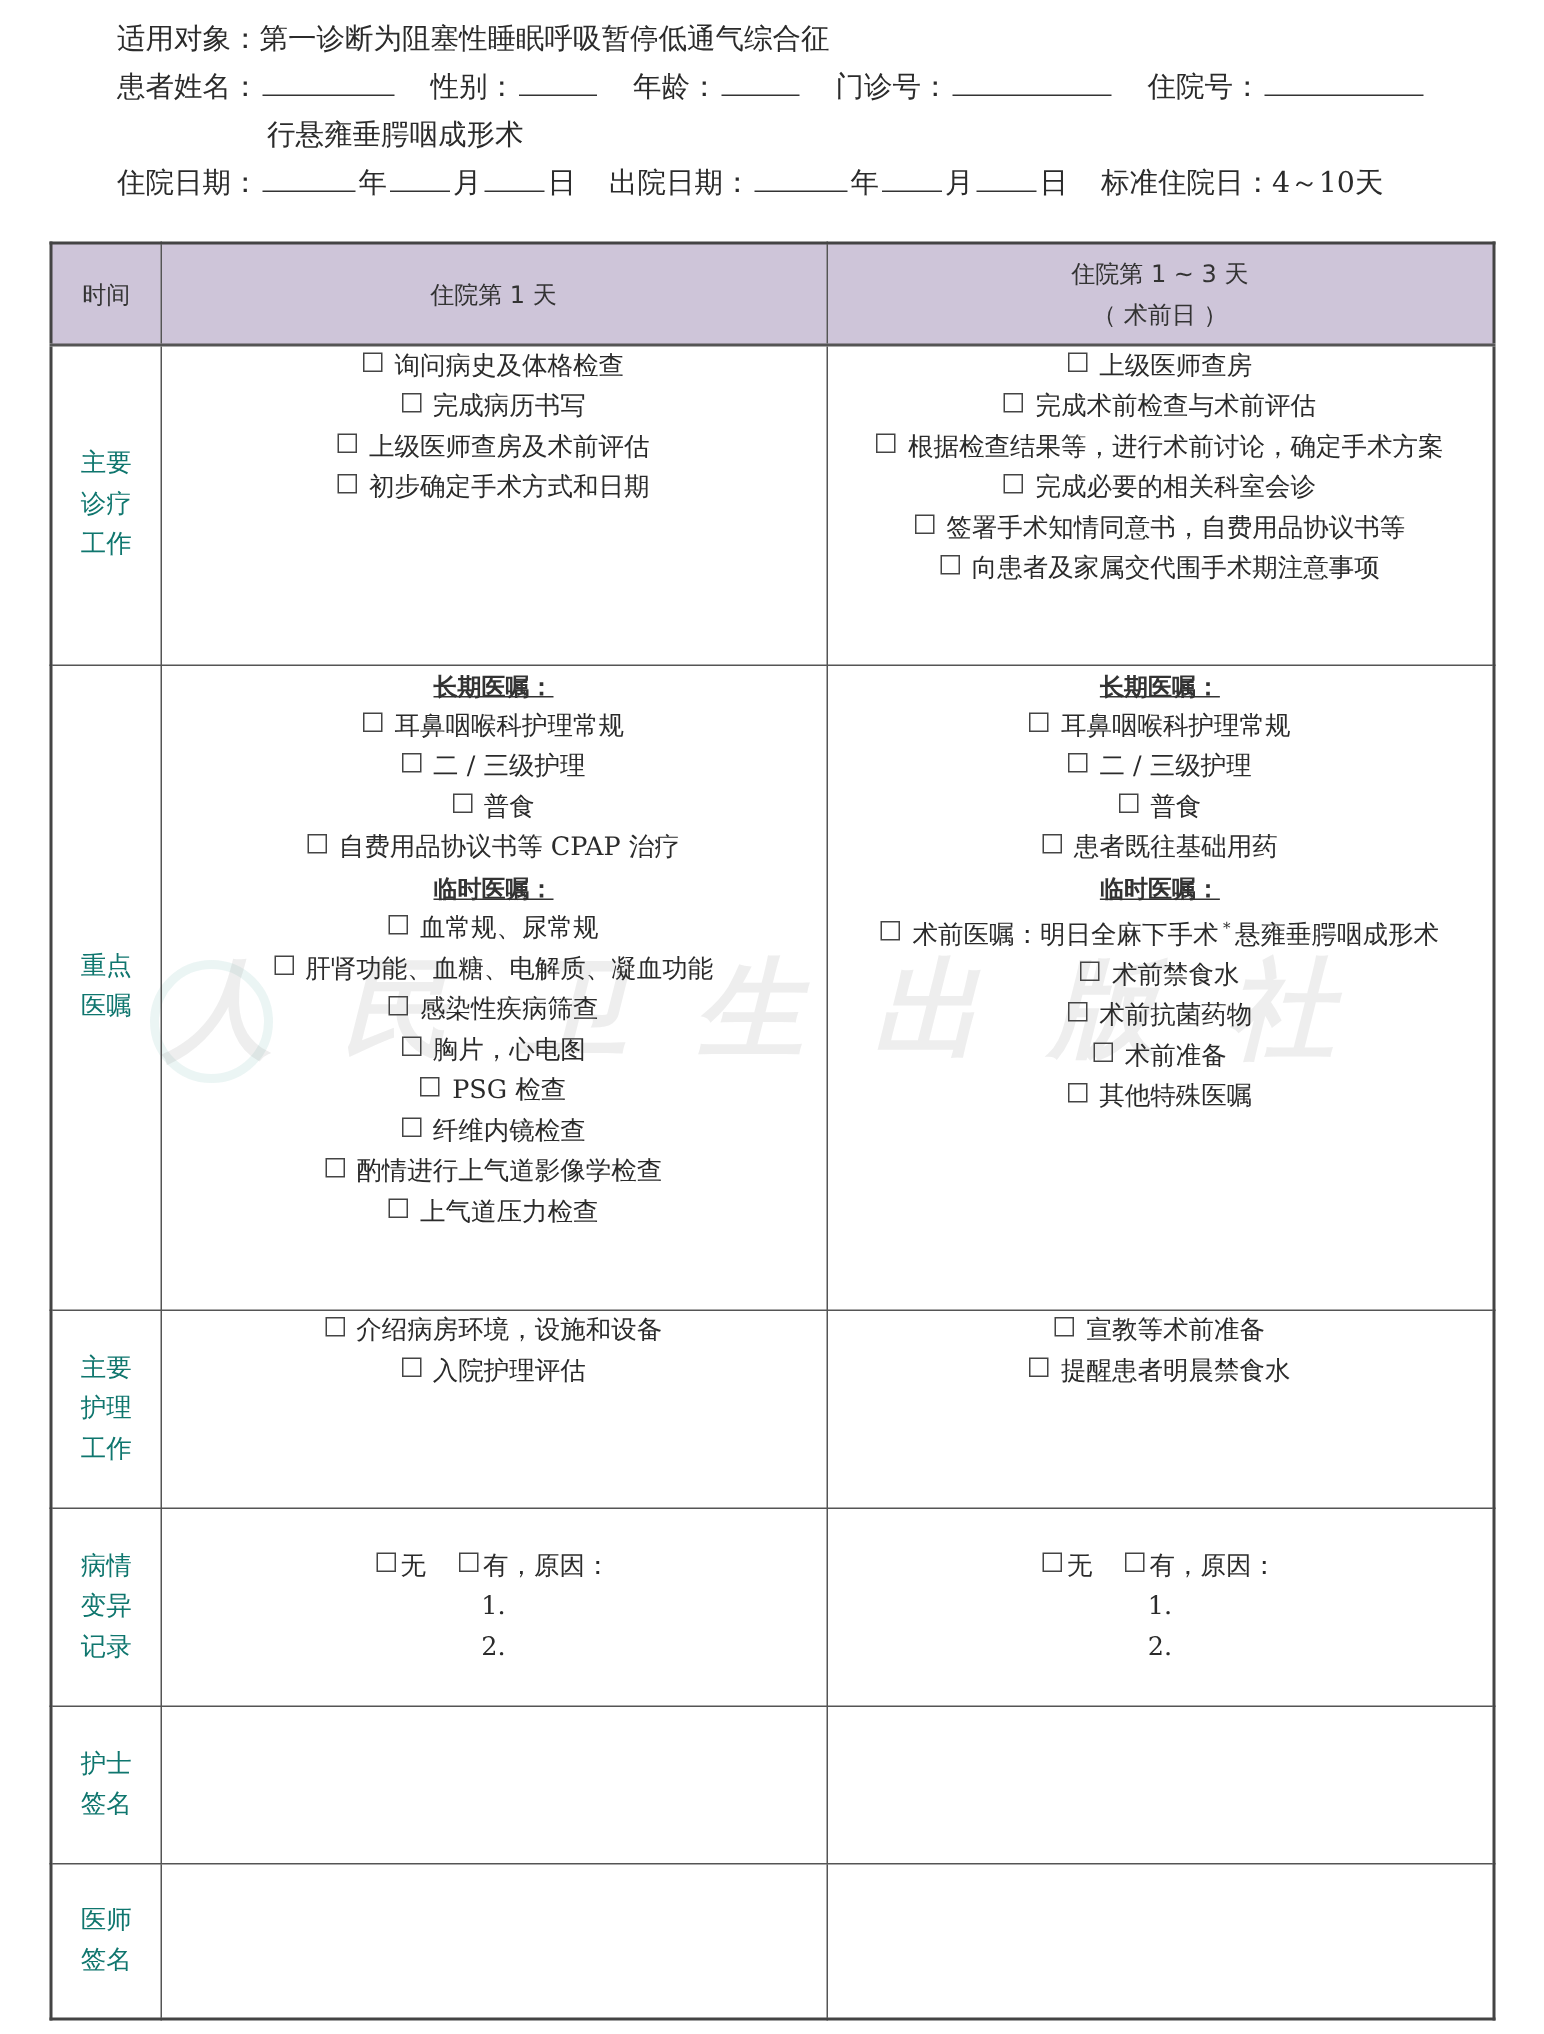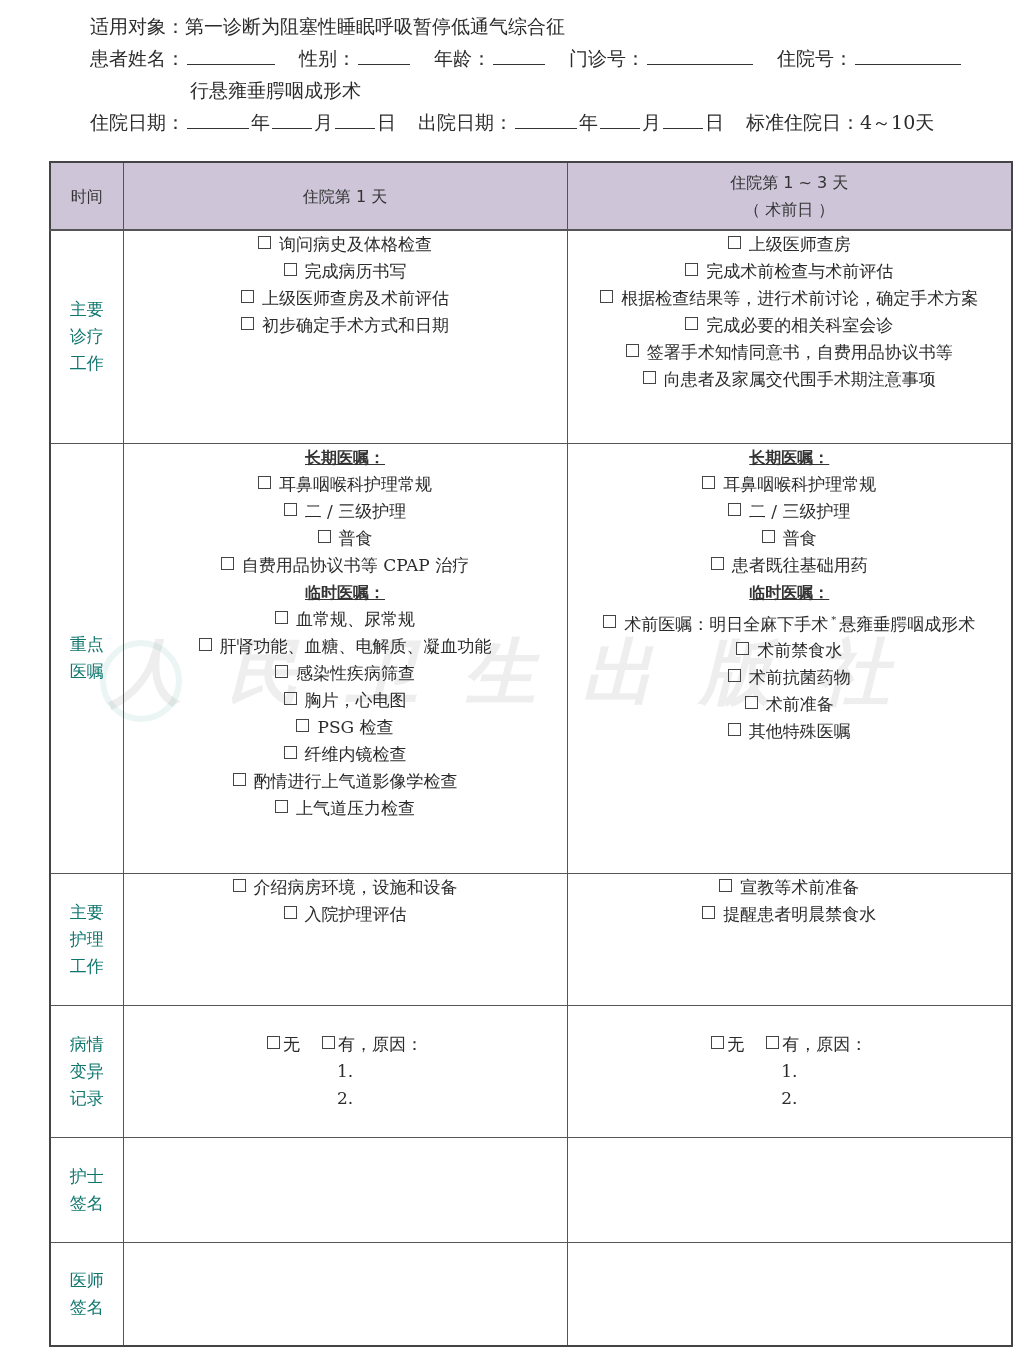--- a/index.html
+++ b/index.html
@@ -2,31 +2,30 @@
 <html><head>
   <meta charset="utf-8">
   <style>
     html, body { margin: 0; padding: 0; background: #ffffff; }
     body {
       width: 1029px; height: 1356px; position: relative; overflow: hidden;
       font-family: "DejaVu Serif", "Liberation Serif", serif;
       color: #2b2b2b;
     }
     .header-lines { position: absolute; left: 78px; top: 10px; width: 930px; font-size: 19px; }
-    .header-line { height: 32px; line-height: 32px; white-space: nowrap; margin-left: 12px; }
+    .header-line { height: 32px; line-height: 32px; white-space: nowrap; }
     .indent { padding-left: 100px; }
     .fields-row { display: flex; align-items: baseline; white-space: nowrap; }
     .blank { display: inline-block; border-bottom: 1.2px solid #333; height: 20px; vertical-align: baseline; margin: 0 2px; }
     .gap { display: inline-block; }
 
     table.cp {
       position: absolute; left: 33px; top: 161px; width: 962px;
       border-collapse: collapse; table-layout: fixed;
       border: 2px solid #444;
-      margin-left: 16px;
     }
     table.cp td, table.cp th { border: 1px solid #555; vertical-align: middle; padding: 0; }
     table.cp th {
       background: #cec5d9; font-weight: normal;
       font-family: "DejaVu Sans", "Liberation Sans", sans-serif;
       font-size: 16px; color: #333; text-align: center; line-height: 27px;
       border-bottom: 2px solid #555;
     }
     .rowlabel { text-align: center; font-size: 17px; line-height: 27px; color: #0f766e; }
     .cell { padding: 24px 0 20px 12px; font-size: 17px; line-height: 27px; vertical-align: top !important; text-align: center; }

